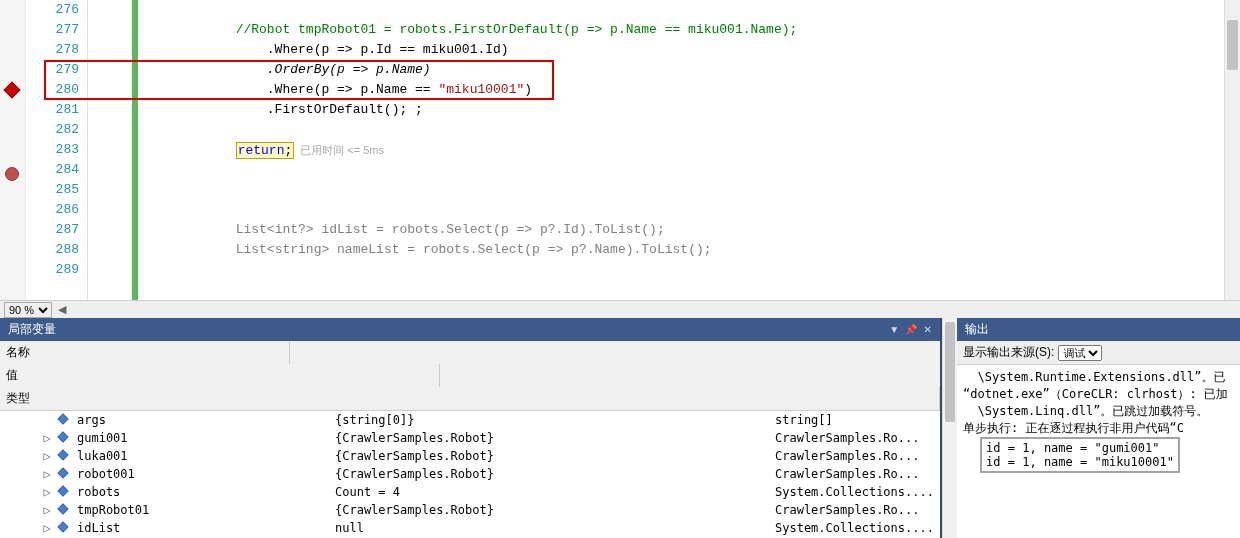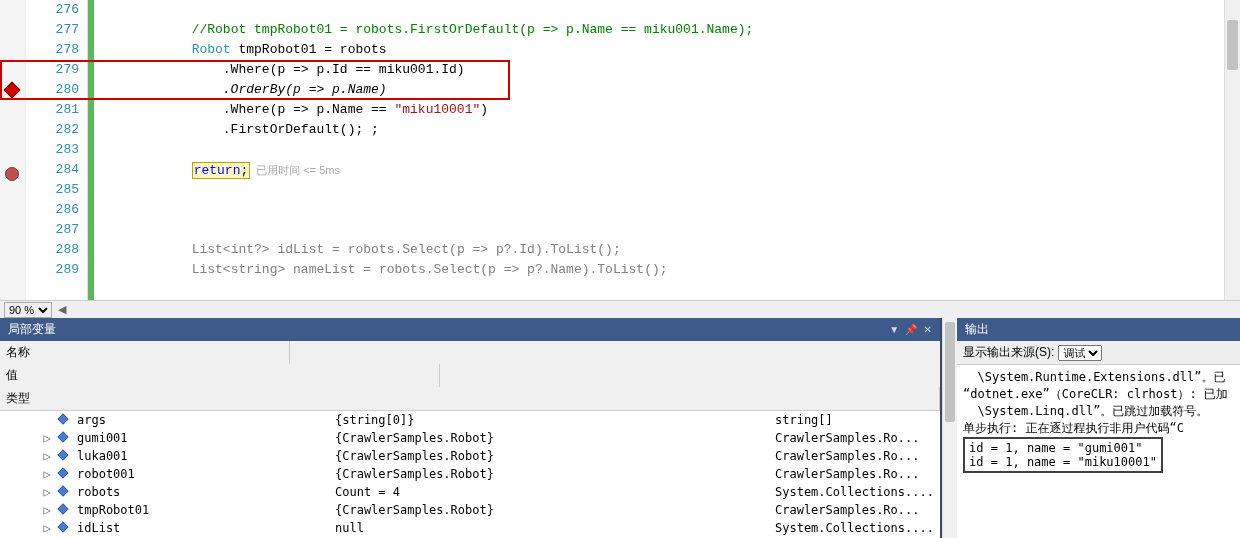--- a/index.html
+++ b/index.html
@@ -5,21 +5,21 @@
 * { box-sizing: border-box; margin: 0; padding: 0; }
 body { font-family: Consolas, "Courier New", monospace; font-size: 13px; background: #fff; overflow: hidden; }
 
 
 .editor-area { display: flex; height: 300px; background: #fff; position: relative; }
 .gutter { width: 88px; background: #fff; border-right: 1px solid #e0e0e0; display: flex; }
 .breakpoint-col { width: 26px; background: #f5f5f5; border-right: 1px solid #ececec; }
 .linenum-col { width: 62px; text-align: right; padding-right: 8px; }
 .line { height: 20px; line-height: 20px; }
 .linenum { color: #2b91af; font-size: 13px; }
-.code-col { flex: 1; position: relative; }
+.code-col { flex: 1; position: relative; margin-left: 44px; }
 .code-line { height: 20px; line-height: 20px; white-space: pre; padding-left: 0; }
 .green-bar { position: absolute; left: 0; top: 0; width: 6px; background: #5cb85c; }
 .bp-diamond { width: 12px; height: 12px; background: #c00; transform: rotate(45deg); margin: 4px auto; border: 1px solid #800; }
 .bp-circle { width: 14px; height: 14px; background: #c0504d; border-radius: 50%; margin: 3px auto; border: 1px solid #8a3a37; }
 
 
 .c-comment { color: #008000; }
 .c-type { color: #2b91af; }
 .c-keyword { color: #0000ff; }
 .c-string { color: #a31515; }
@@ -49,21 +49,21 @@
 .col-type { flex: 1; }
 .locals-row { display: flex; font-family: Consolas, monospace; font-size: 12px; height: 18px; line-height: 18px; margin-left: 39px; }
 .locals-row > div { padding: 0 6px; overflow: hidden; white-space: nowrap; text-overflow: ellipsis; }
 .row-expander { width: 16px; color: #666; text-align: center; padding: 0 !important; }
 .row-icon { width: 16px; padding: 0 !important; text-align: center; }
 .cube { display: inline-block; width: 10px; height: 10px; background: #4a7ccc; transform: rotate(45deg) scale(0.8); border: 1px solid #2a5ca0; }
 
 .output-toolbar { background: #eee; padding: 3px 6px; font-family: "Microsoft YaHei", sans-serif; font-size: 12px; border-bottom: 1px solid #ccc; display: flex; align-items: center; gap: 4px; }
 .output-toolbar select { font-size: 11px; }
 .output-body { flex: 1; padding: 4px 6px; font-family: SimSun, Consolas, monospace; font-size: 12px; white-space: pre; overflow: hidden; position: relative; }
-.output-redbox { border: 2px solid #404040; padding: 2px 4px; display: inline-block; }
+.output-redbox { border: 2px solid #a3a3a3; padding: 2px 4px; display: inline-block; margin-left: 17px; }
 
 .scrollbar-v { width: 16px; background: #f0f0f0; border-left: 1px solid #ddd; position: relative; }
 .scrollbar-thumb { position: absolute; left: 2px; right: 2px; top: 20px; height: 50px; background: #c2c2c2; border-radius: 2px; }
 </style>
 </head>
 <body>
 
 <div class="editor-area">
   <div class="gutter">
     <div class="breakpoint-col" id="bp-col">
@@ -101,21 +101,20 @@
         <div class="line linenum">287</div>
         <div class="line linenum">288</div>
         <div class="line linenum">289</div>
       </div>
   </div>
   <div class="code-col" id="code-col">
     <div class="green-bar" style="height:100%;"></div>
   <div class="red-box" style="position: absolute; left: -88px; top: 60px; height: 40px; width: 510px; pointer-events: none;"></div>
       <div class="code-line" style="padding-left: 10px;"></div>
       <div class="code-line" style="padding-left: 10px;">            <span class="c-comment">//Robot tmpRobot01 = robots.FirstOrDefault(p =&gt; p.Name == miku001.Name);</span></div>
-      <div class="code-line" style="padding-left: 10px;">            <span class="c-type">Robot</span> tmpRobot01 = robots</div>
       <div class="code-line" style="padding-left: 10px;">                .Where(p =&gt; p.Id == miku001.Id)</div>
       <div class="code-line" style="padding-left: 10px; font-style: italic;">                .OrderBy(p =&gt; p.Name)</div>
       <div class="code-line" style="padding-left: 10px;">                .Where(p =&gt; p.Name == <span class="c-string">"miku10001"</span>)</div>
       <div class="code-line" style="padding-left: 10px;">                .FirstOrDefault(); ;</div>
       <div class="code-line" style="padding-left: 10px;"></div>
       <div class="code-line" style="padding-left: 10px;">            <span class="return-highlight"><span class="c-keyword">return</span>;</span><span class="hint">已用时间 &lt;= 5ms</span></div>
       <div class="code-line" style="padding-left: 10px;"></div>
       <div class="code-line" style="padding-left: 10px;"></div>
       <div class="code-line" style="padding-left: 10px;"></div>
       <div class="code-line" style="padding-left: 10px;">            <span class="c-type c-gray">List</span><span class="c-gray">&lt;</span><span class="c-keyword c-gray">int</span><span class="c-gray">?&gt; idList = robots.Select(p =&gt; p?.Id).ToList();</span></div>

